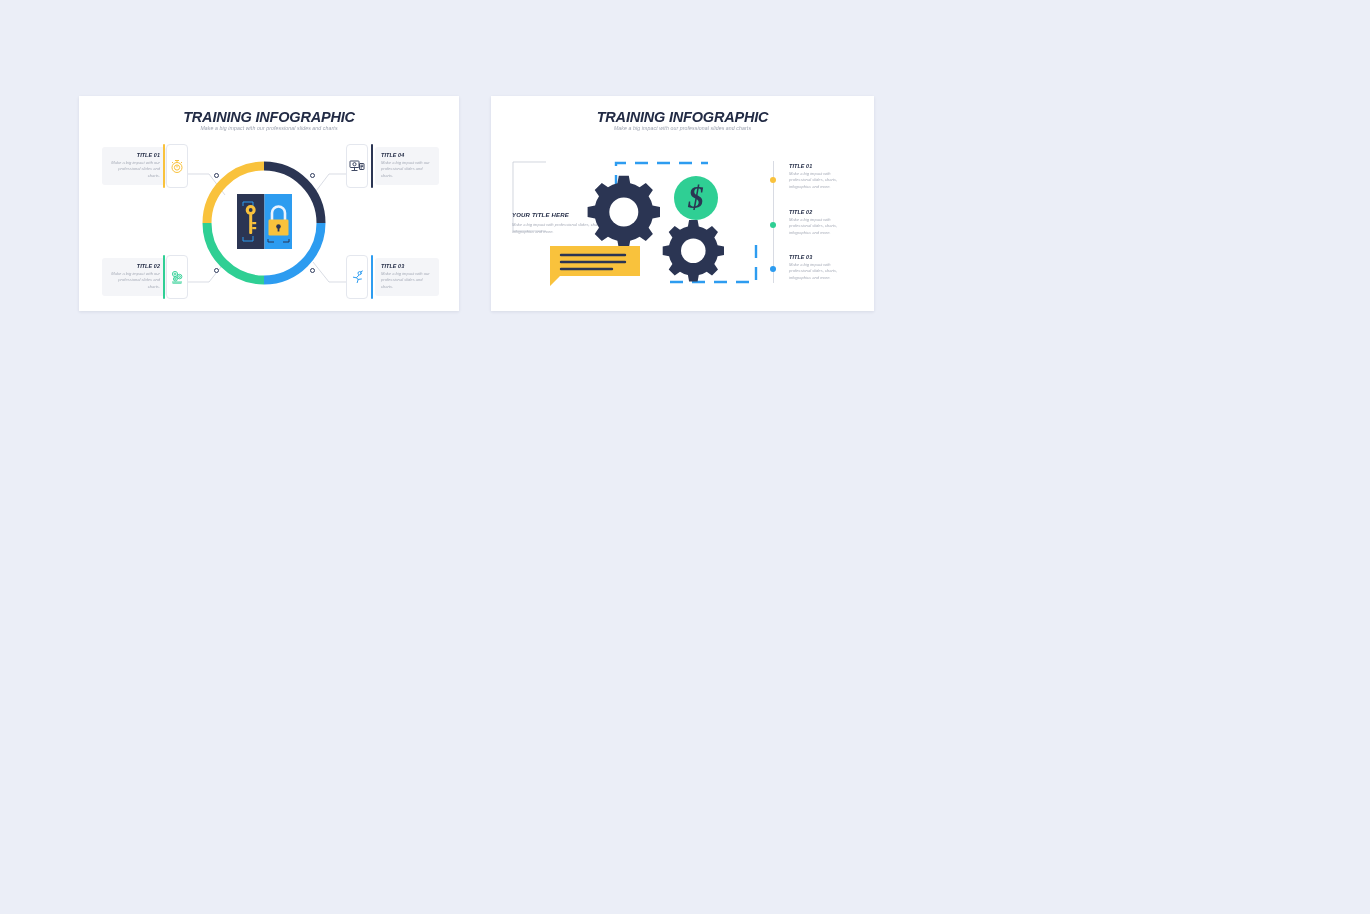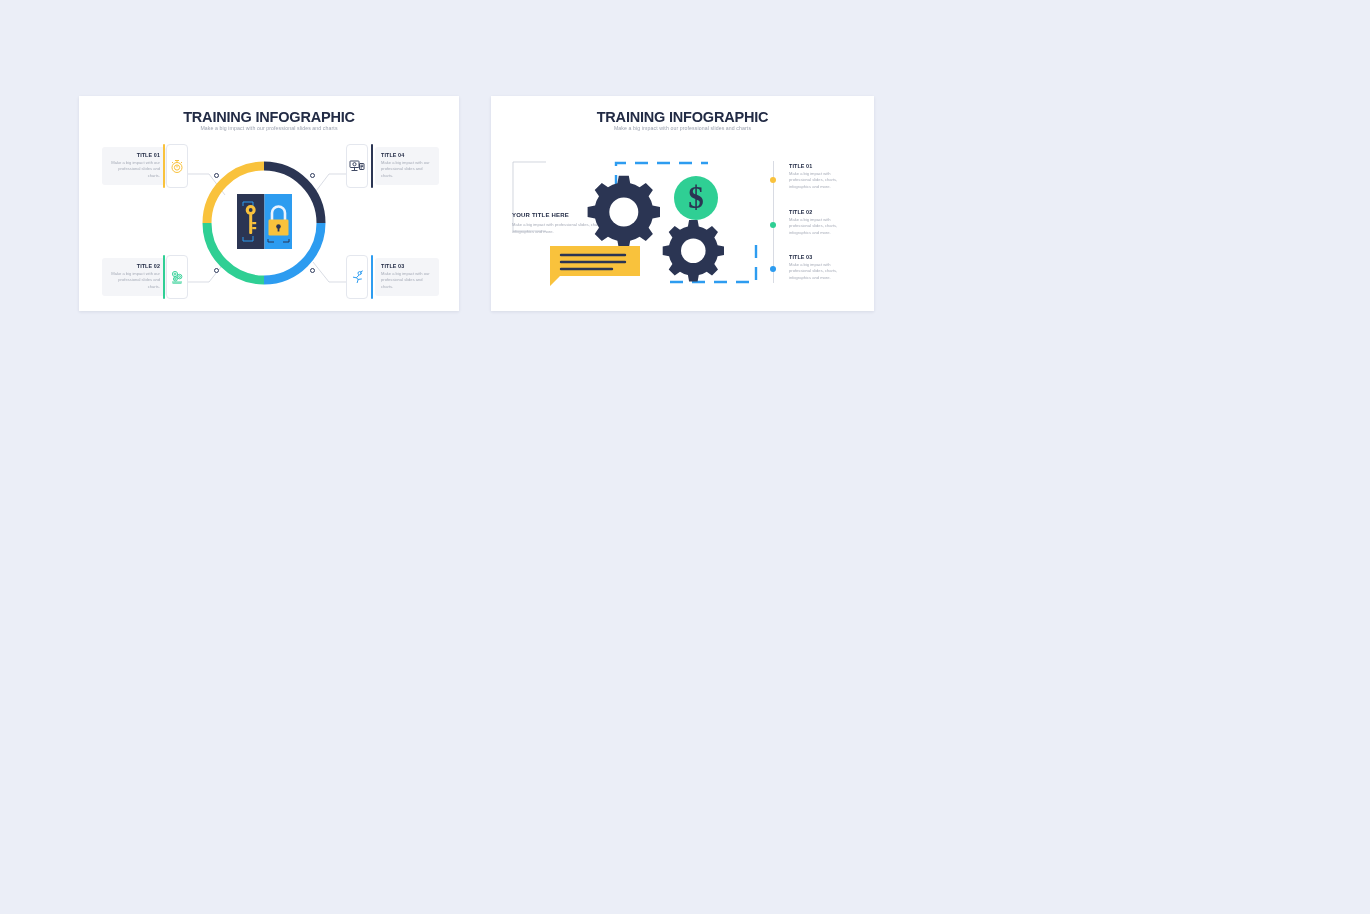--- a/index.html
+++ b/index.html
@@ -3,21 +3,21 @@
 <meta charset="utf-8">
 <style>
   * { box-sizing: border-box; }
   html, body {
     margin: 0; padding: 0;
     width: 1370px; height: 914px;
     background: #ebeef7;
     font-family: "Liberation Sans", sans-serif;
     overflow: hidden;
   }
-  .canvas { position: relative; width: 1370px; height: 914px; }
+  .canvas { position: relative; width: 1370px; height: 914px; font-style: italic; }
 
   
   .slide {
     position: absolute;
     background: #ffffff;
     box-shadow: 0 1px 3px rgba(40,50,90,0.10);
   }
   #slide-1 { left: 79px;  top: 96px; width: 380px; height: 215px; }
   #slide-2 { left: 491px; top: 96px; width: 383px; height: 215px; }
 

